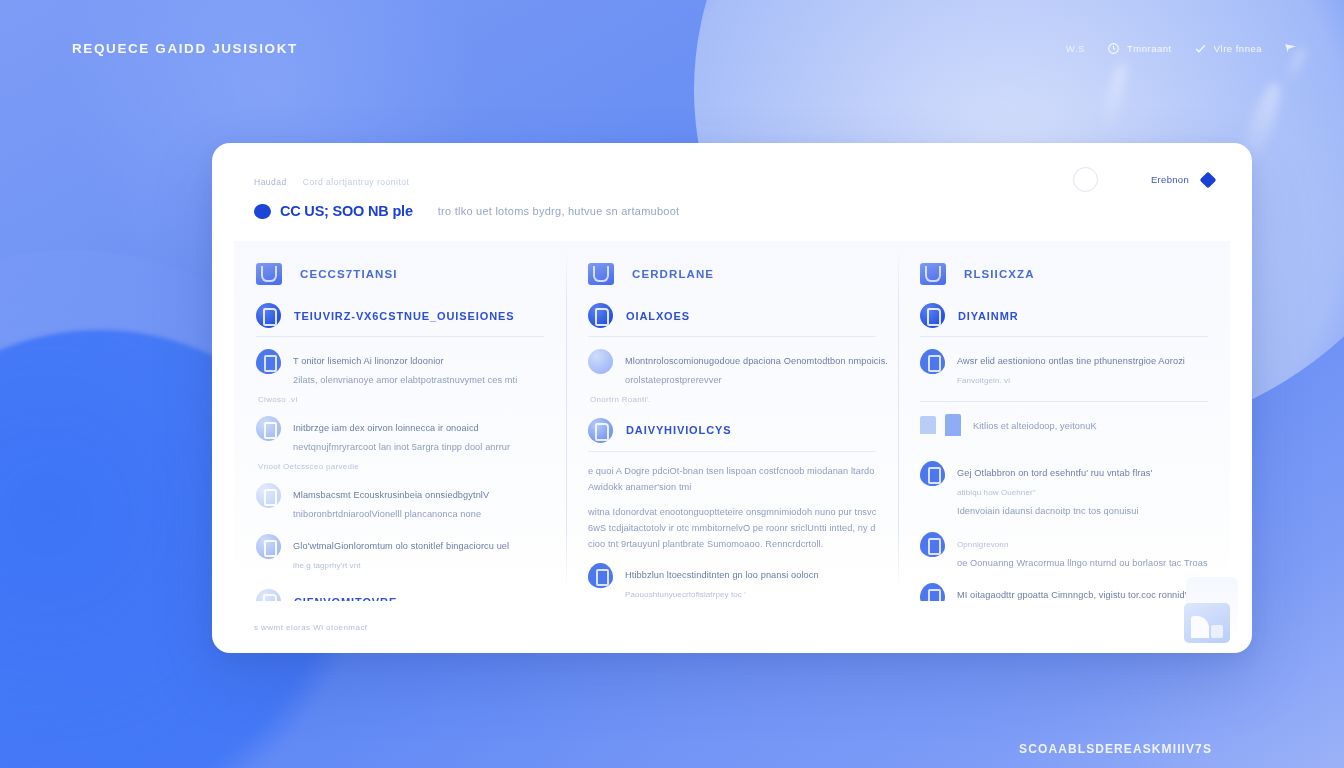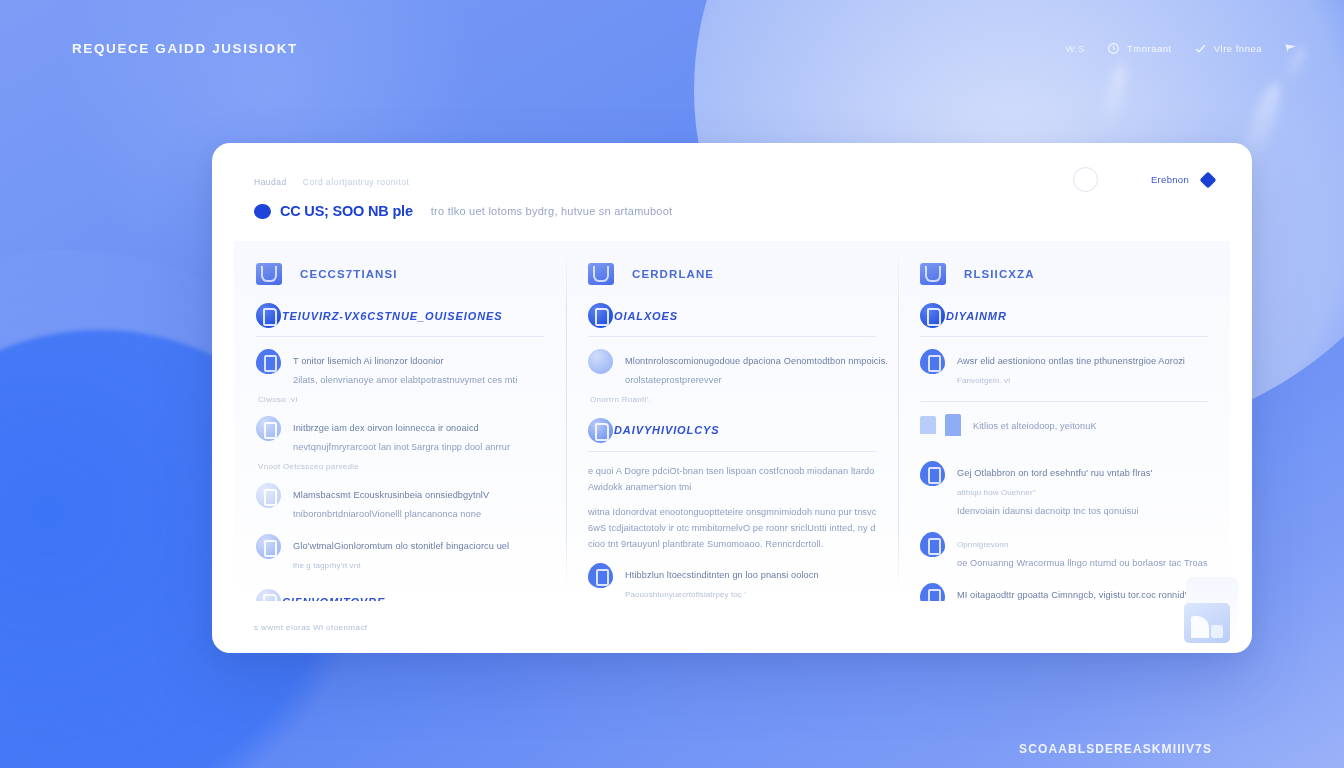--- a/index.html
+++ b/index.html
@@ -59,21 +59,21 @@
   .breadcrumb { display:flex; gap:16px; font-size:8.5px; color:#aab6d6;
                 letter-spacing:.5px; filter:blur(.55px); }
   .breadcrumb .crumb-dim { color:#c2cce4; }
 
   .title-row { display:flex; align-items:center; gap:9px; margin-top:16px; }
   .title-dot { width:17px; height:15px; flex:none;
                background:#1f44d8; border-radius:48% 48% 48% 48%/50%; transform:rotate(-3deg); }
   .title-strong { font-size:14.5px; font-weight:800; color:#1a3fd4;
                   letter-spacing:-.2px; white-space:nowrap; filter:blur(.35px); }
   .title-rest { font-size:11px; color:#97a6c8; letter-spacing:.25px;
-                white-space:nowrap; filter:blur(.5px); margin-left:9px; }
+                white-space:nowrap; filter:blur(.5px); margin-left:16px; }
 
   .head-actions { position:absolute; right:38px; top:24px;
                   display:flex; align-items:center; gap:13px; }
   .ring-btn { width:25px; height:25px; border-radius:50%;
               border:1.4px solid #dfe4f2; background:transparent; }
   .action-label { font-size:9.5px; color:#3b56c9; letter-spacing:.3px;
                   filter:blur(.5px);margin-left:40px; }
   .diamond { width:12px; height:12px; background:#1a3fd4; transform:rotate(45deg);
              border-radius:2px; }
 
@@ -86,21 +86,21 @@
 
   .col-head { display:flex; align-items:center; gap:18px; margin-bottom:18px; }
   .col-glyph { width:26px; height:22px; flex:none; position:relative;
                background:linear-gradient(160deg,#7e9bf2,#476ae8); border-radius:3px; }
   .col-glyph::after { content:""; position:absolute; left:5px; top:3px; right:5px; bottom:3px;
                       border:2px solid rgba(255,255,255,.72);
                       border-top:none; border-radius:0 0 40% 40%; }
   .col-title { font-size:11.5px; font-weight:700; color:#4a6bd6; letter-spacing:1.1px;
                text-transform:uppercase; filter:blur(.45px); white-space:nowrap; }
 
-  .sec-head { display:flex; align-items:center; gap:1px; margin:4px 0 8px 0;font-style:italic; }
+  .sec-head { display:flex; align-items:center; gap:13px; margin:4px 0 8px 0; }
   .sec-avatar { width:25px; height:25px; border-radius:50%; flex:none;
                 background:radial-gradient(circle at 34% 28%,#5b82f2,#2450e0 72%);
                 position:relative; }
   .sec-avatar::after { content:""; position:absolute; left:7px; top:5px; width:10px; height:14px;
                        border:2px solid rgba(255,255,255,.85); border-radius:2px 4px 2px 2px; }
   .sec-title { font-size:11px; font-weight:700; color:#2d4fd6; letter-spacing:.9px;
                text-transform:uppercase; filter:blur(.4px); white-space:nowrap;
                overflow:hidden; text-overflow:clip; }
   .sec-rule { height:1px; background:#e3e9f8; margin:0 0 12px 0; }
 

